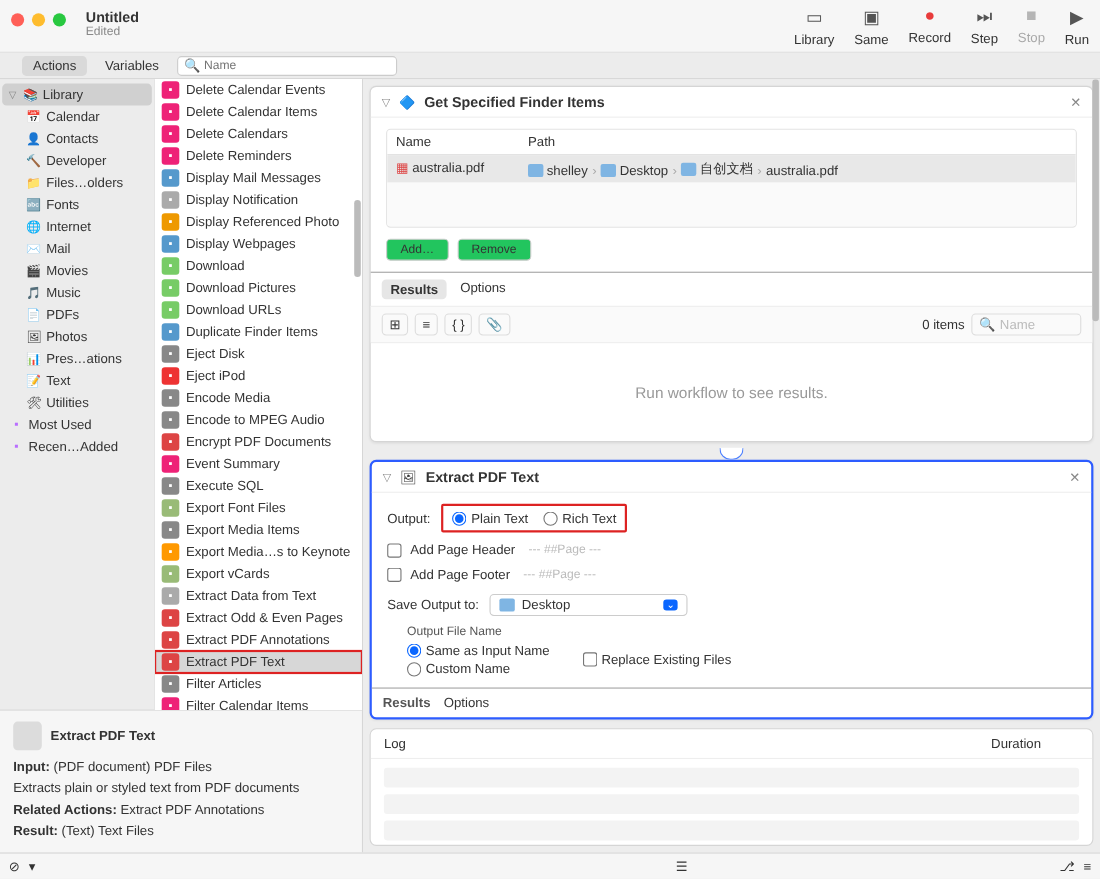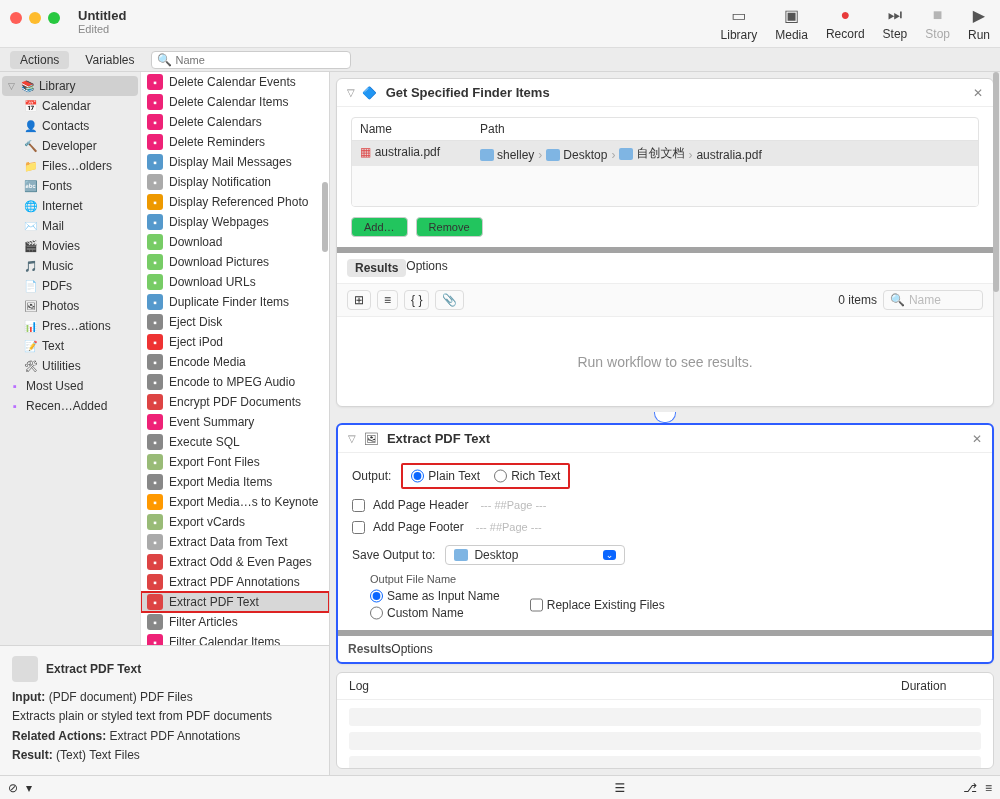--- a/index.html
+++ b/index.html
@@ -9,21 +9,21 @@
 .dot{width:12px;height:12px;border-radius:50%}
 .dot.red{background:#ff5f57}.dot.yel{background:#febc2e}.dot.grn{background:#28c840}
 .title-wrap{margin-left:18px}
 .title-wrap .t{font-weight:600;font-size:13px}
 .title-wrap .s{font-size:11px;color:#888}
 .toolbar-right{position:absolute;right:10px;top:6px;display:flex;gap:18px}
 .tbtn{display:flex;flex-direction:column;align-items:center;gap:3px;font-size:10px;color:#555}
 .tbtn .ic{font-size:16px;color:#555}
 .tbtn.rec .ic{color:#e83b3b}
 .tbtn.dis{opacity:.4}
-.tabbar{height:24px;background:#ececec;border-bottom:1px solid #d6d6d6;display:flex;align-items:center;padding:0 10px;gap:6px}
+.tabbar{height:24px;background:#ececec;border-bottom:1px solid #d6d6d6;display:flex;align-items:center;padding:0 20px;gap:6px}
 .tab{padding:2px 10px;border-radius:4px}
 .tab.active{background:#d9d9d9}
 .search{display:flex;align-items:center;background:#fff;border:1px solid #ccc;border-radius:4px;padding:1px 6px;flex:1;max-width:200px;height:18px}
 .search input{border:none;outline:none;font-size:11px;width:100%}
 .main{display:flex;height:calc(100% - 72px - 24px)}
 .left-col{width:330px;display:flex;flex-direction:column;border-right:1px solid #d6d6d6}
 .lists{flex:1;display:flex;overflow:hidden}
 .sidebar{width:140px;background:#ececec;overflow-y:auto;padding:4px 2px}
 .sb-row{display:flex;align-items:center;gap:4px;padding:3px 6px;border-radius:4px;cursor:default;font-size:12px}
 .sb-row.sel{background:#d0d0d0}
@@ -48,33 +48,33 @@
 .wf-body{padding:10px 14px}
 .tbl-hdr{display:flex;border-bottom:1px solid #e3e3e3;font-size:11px;color:#555;padding:4px 8px}
 .tbl-hdr .c1{width:120px}.tbl-hdr .c2{flex:1}
 .tbl-row{display:flex;padding:4px 8px;font-size:12px}
 .tbl-row.sel{background:#e8e8e8}
 .tbl-row .c1{width:120px}.tbl-row .c2{flex:1;display:flex;align-items:flex-end;gap:4px;color:#555}
 .path-seg{display:inline-flex;align-items:center;gap:3px}
 .folder-ic{width:14px;height:12px;background:#7fb5e3;border-radius:2px;display:inline-block}
 .btn-row{display:flex;gap:8px;margin-top:10px}
 .btn{background:#22c55e;border:1px solid #ccc;border-radius:4px;padding:3px 12px;font-size:11px;cursor:pointer}
-.res-tab{display:flex;padding:6px 10px;border-top:6px solid #a3a3a3;font-size:11px;color:#777}
+.res-tab{display:flex;gap:12px;padding:6px 10px;border-top:1px solid #a3a3a3;font-size:11px;color:#777}
 .res-tab .active{background:#e6e6e6;padding:2px 8px;border-radius:4px;color:#333;font-weight:600}
 .res-toolbar{display:flex;align-items:center;gap:6px;padding:6px 10px;border-top:1px solid #eee;background:#fafafa;font-size:11px;color:#888}
 .seg{border:1px solid #ddd;border-radius:4px;padding:2px 6px;display:inline-flex;gap:4px}
 .res-body{height:90px;display:flex;align-items:center;justify-content:center;color:#999;font-size:14px;border-top:1px solid #eee}
 .conn{height:8px;display:flex;justify-content:center;position:relative}
 .conn::before{content:"";width:20px;height:10px;border:1px solid #4a7eff;border-top:none;border-radius:0 0 10px 10px;position:absolute;top:-3px;background:#fff}
 .card2{border:2px solid #2d5cff}
 .opt-row{display:flex;align-items:center;gap:10px;margin-bottom:8px;font-size:12px}
 .opt-row .lbl{font-weight:400}
 .radio-g{display:inline-flex;gap:14px;align-items:center}
 .radio-g.hl{border:2px solid #d22;padding:4px 8px;border-radius:2px}
-.radio{display:inline-flex;gap:4px}
+.radio{display:inline-flex;align-items:center;gap:4px}
 .radio input{accent-color:#0a66ff}
 .chk-row{display:flex;align-items:center;gap:8px;margin-bottom:6px}
 .ph-input{flex:1;max-width:300px;color:#bbb;font-size:11px;padding:2px 4px;border:none}
 .select{display:inline-flex;align-items:center;gap:6px;background:#fff;border:1px solid #ccc;border-radius:4px;padding:2px 8px;min-width:180px}
 .select .arr{margin-left:auto;background:#0a66ff;color:#fff;border-radius:3px;padding:0 3px;font-size:9px}
 .sub-box{margin-left:18px;margin-top:4px}
 .sub-box .sub-lbl{font-size:11px;color:#555;margin-bottom:4px}
 .inline-input{border:1px solid #ddd;padding:3px 6px;border-radius:3px;color:#bbb;min-width:150px;display:inline-block}
 .log-pane{background:#fff;border:1px solid #d5d5d5;border-radius:6px;flex:1;overflow:hidden}
 .log-hdr{display:flex;padding:6px 12px;border-bottom:1px solid #eee;font-size:11px;color:#555}
@@ -97,21 +97,21 @@
     <div class="t">Untitled</div>
     <div class="s">Edited</div>
   </div>
   <div class="toolbar-right">
     <div class="tbtn">
         <span class="ic">▭</span>
         <span>Library</span>
       </div>
     <div class="tbtn">
         <span class="ic">▣</span>
-        <span>Media</span>
+        <span>Same</span>
       </div>
     <div class="tbtn rec">
         <span class="ic">●</span>
         <span>Record</span>
       </div>
     <div class="tbtn">
         <span class="ic">⏭</span>
         <span>Step</span>
       </div>
     <div class="tbtn dis">

